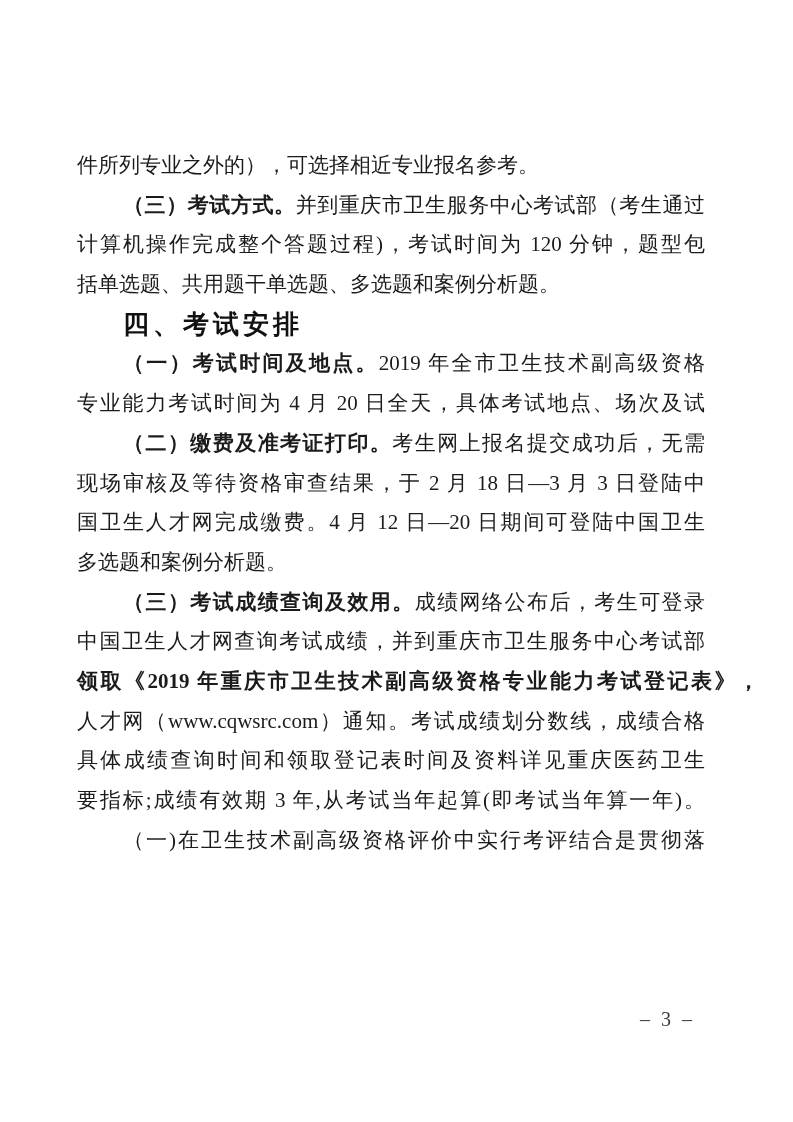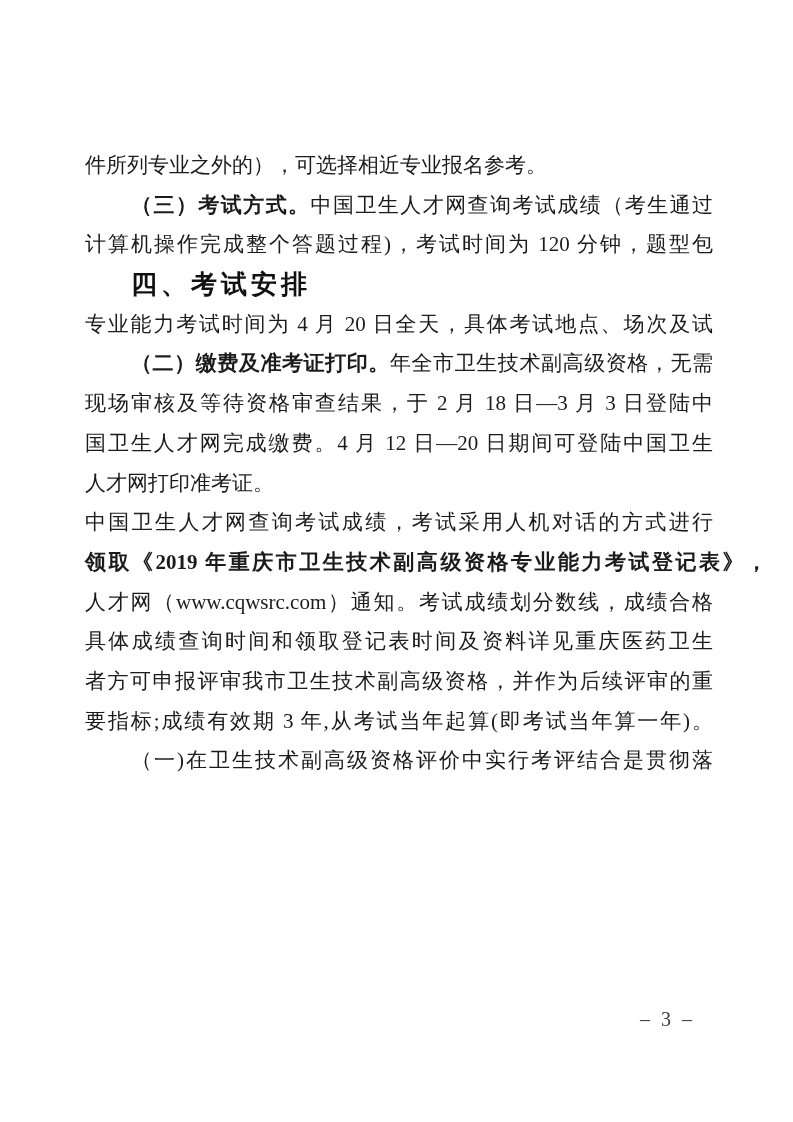--- a/index.html
+++ b/index.html
@@ -11,21 +11,21 @@
     position: relative;
     width: 793px;
     height: 1122px;
     background: #ffffff;
     overflow: hidden;
     font-family: "Liberation Serif", "DejaVu Serif", serif;
     color: #1b1b1b;
   }
   .content {
     position: absolute;
-    left: 85px;
+    left: 77px;
     top: 146px;
     width: 628px;
   }
   .line {
     box-sizing: border-box;
     width: 628px;
     height: 39.7px;
     line-height: 39.7px;
     font-size: 21px;
     white-space: nowrap;
@@ -69,74 +69,80 @@
 
 <div class="page">
 
   <div class="content">
 
     <div class="line">
       <span>件所列专业之外的），可选择相近专业报名参考。</span>
     </div>
 
     <div class="line indent fill">
-      <span class="lead">（三）考试方式。</span><span>中国卫生人才网查询考试成绩（考生通过</span>
+      <span class="lead">（三）考试方式。</span><span>并到重庆市卫生服务中心考试部（考生通过</span>
     </div>
 
     <div class="line fill">
       <span>计算机操作完成整个答题过程)，考试时间为 120 分钟，题型包</span>
     </div>
 
+    <div class="line">
+      <span>括单选题、共用题干单选题、多选题和案例分析题。</span>
+    </div>
 
     <div class="line heading indent">
       <span>四、考试安排</span>
     </div>
 
+    <div class="line indent fill">
+      <span class="lead">（一）考试时间及地点。</span><span>2019 年全市卫生技术副高级资格</span>
+    </div>
 
     <div class="line fill">
       <span>专业能力考试时间为 4 月 20 日全天，具体考试地点、场次及试</span>
     </div>
 
 
     <div class="line indent fill">
-      <span class="lead">（二）缴费及准考证打印。</span><span>年全市卫生技术副高级资格，无需</span>
+      <span class="lead">（二）缴费及准考证打印。</span><span>考生网上报名提交成功后，无需</span>
     </div>
 
     <div class="line fill">
       <span>现场审核及等待资格审查结果，于 2 月 18 日—3 月 3 日登陆中</span>
     </div>
 
     <div class="line fill">
       <span>国卫生人才网完成缴费。4 月 12 日—20 日期间可登陆中国卫生</span>
     </div>
 
     <div class="line">
-      <span>人才网打印准考证。</span>
+      <span>多选题和案例分析题。</span>
     </div>
 
+    <div class="line indent fill">
+      <span class="lead">（三）考试成绩查询及效用。</span><span>成绩网络公布后，考生可登录</span>
+    </div>
 
     <div class="line fill">
-      <span>中国卫生人才网查询考试成绩，考试采用人机对话的方式进行</span>
+      <span>中国卫生人才网查询考试成绩，并到重庆市卫生服务中心考试部</span>
     </div>
 
     <div class="line fill wide">
       <span>领取《2019 年重庆市卫生技术副高级资格专业能力考试登记表》，</span>
     </div>
 
     <div class="line fill">
       <span>人才网（www.cqwsrc.com）通知。考试成绩划分数线，成绩合格</span>
     </div>
 
     <div class="line fill">
       <span>具体成绩查询时间和领取登记表时间及资料详见重庆医药卫生</span>
     </div>
 
-    <div class="line fill">
-      <span>者方可申报评审我市卫生技术副高级资格，并作为后续评审的重</span>
-    </div>
 
     <div class="line fill">
       <span>要指标;成绩有效期 3 年,从考试当年起算(即考试当年算一年)。</span>
     </div>
 
 
     <div class="line indent fill">
       <span>（一)在卫生技术副高级资格评价中实行考评结合是贯彻落</span>
     </div>
 

